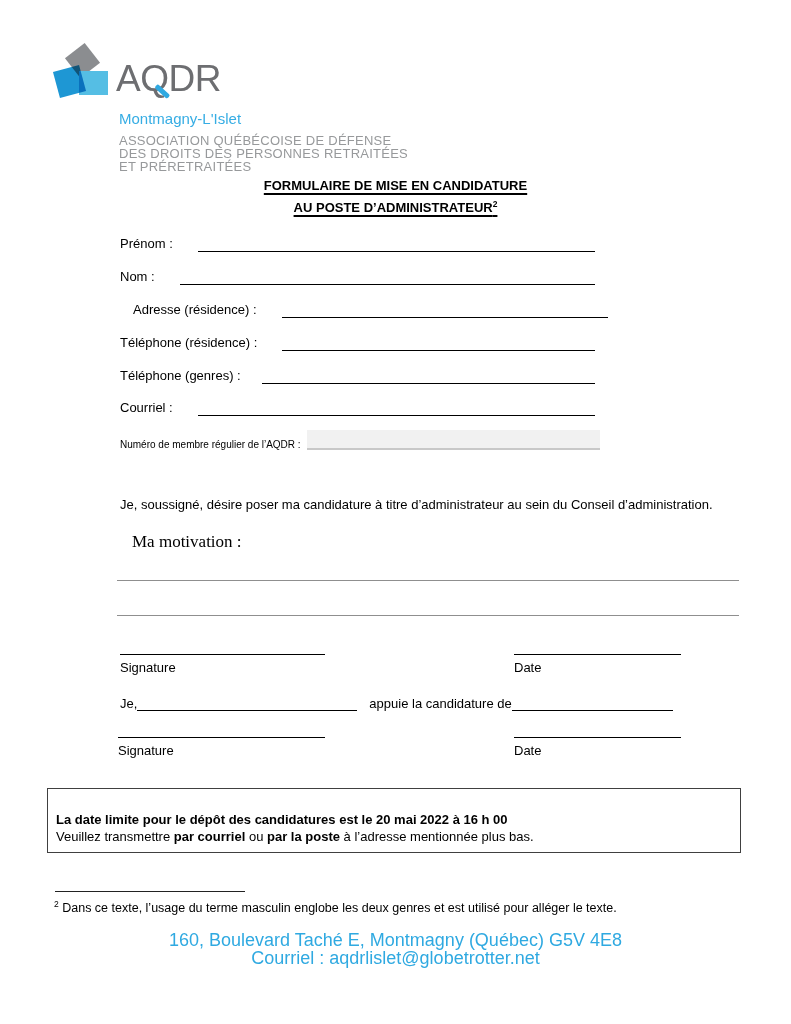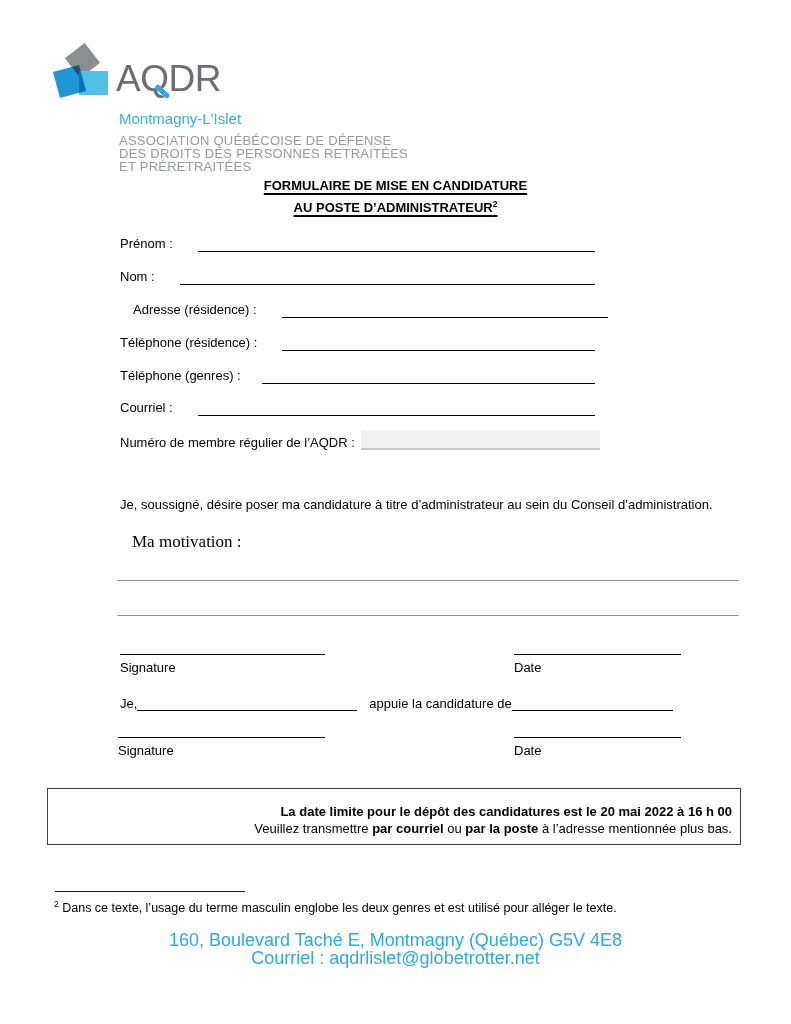--- a/index.html
+++ b/index.html
@@ -42,21 +42,21 @@
 
   .support-row{left:120px; top:694px; width:553px; height:17px; display:flex; align-items:flex-end;text-align:center;}
   .support-row span{font-size:13px; line-height:15px; white-space:pre;}
   .blank{border-bottom:1.6px solid #000; height:14px;}
   .blank1{width:220px;}
   .blank2{flex:1;}
   .support-mid{margin-left:12px;}
 
   
   .notice{left:47px; top:788px; width:694px; box-sizing:border-box; border:1.2px solid #404040;
-          padding:14px 8px 7px; text-align:right; font-size:13px; line-height:17px;}
+          padding:22px 8px 7px; text-align:left; font-size:13px; line-height:17px;}
   .notice .l1{font-weight:bold;}
 
   
   .fn-rule{left:55px; top:891px; width:190px; height:0; border-top:1.1px solid #222;}
   .footnote{left:54px; top:899px; width:710px; font-size:12.5px;}
   .footnote sup{font-size:8.5px;}
   .footer{left:0; top:932px; width:791px; text-align:center; color:#2FA9E1; font-size:18px; line-height:17.5px;}
 </style>
 </head>
 <body>
@@ -99,21 +99,21 @@
   <div class="field-row" style="top:368px;">
     <span class="lbl">Téléphone (genres) :</span>
     <div class="fline" style="margin-left:1px;"></div>
   </div>
   <div class="field-row" style="top:400px;">
     <span class="lbl">Courriel :</span>
     <div class="fline"></div>
   </div>
 
   <div class="member-row">
-    <span class="lbl" style="font-size:13px;">Numéro de membre régulier de l’AQDR :</span>
+    <span class="lbl" style="font-size:10px;">Numéro de membre régulier de l’AQDR :</span>
     <div class="member-box"></div>
   </div>
 
   <div class="abs statement">Je, soussigné, désire poser ma candidature à titre d’administrateur au sein du Conseil d’administration.</div>
   <div class="abs motivation-label">Ma motivation :</div>
   <div class="abs mline" style="top:580px;"></div>
   <div class="abs mline" style="top:615px;"></div>
 
   <div class="abs sigline" style="left:120px; width:205px; top:654px;"></div>
   <div class="abs sigline" style="left:514px; width:167px; top:654px;"></div>

